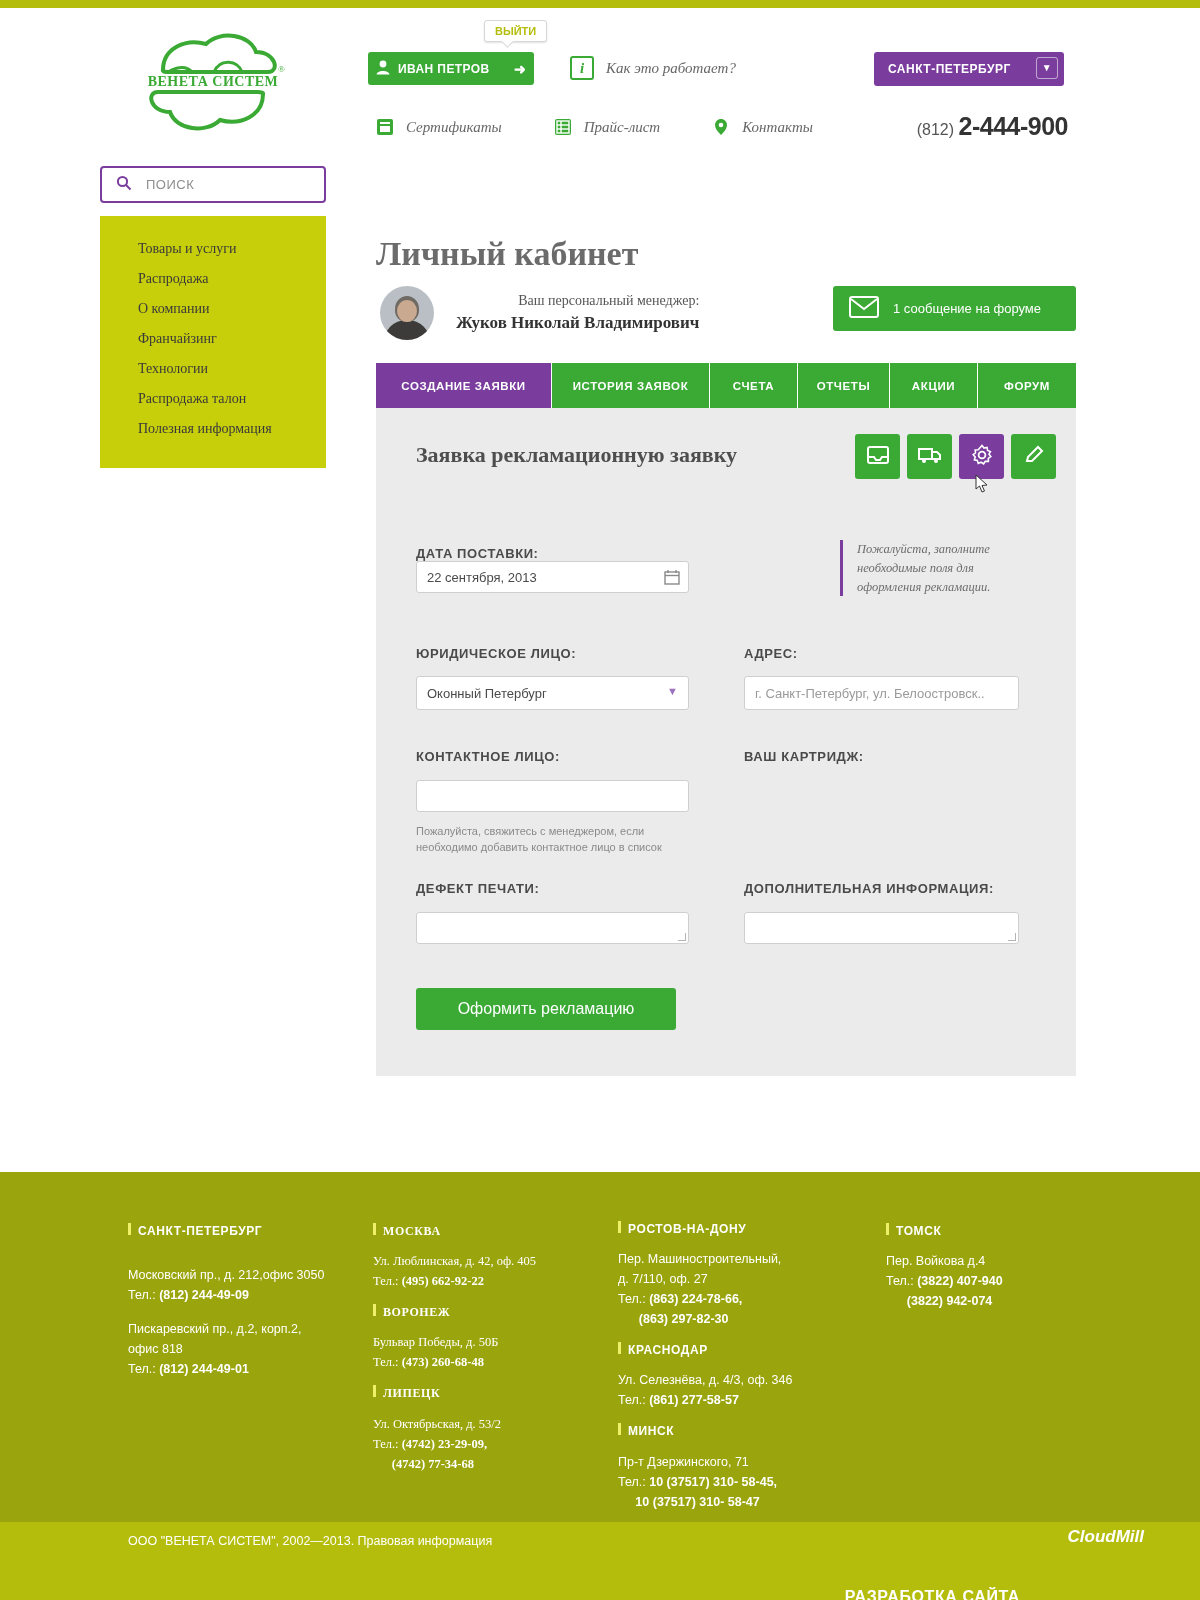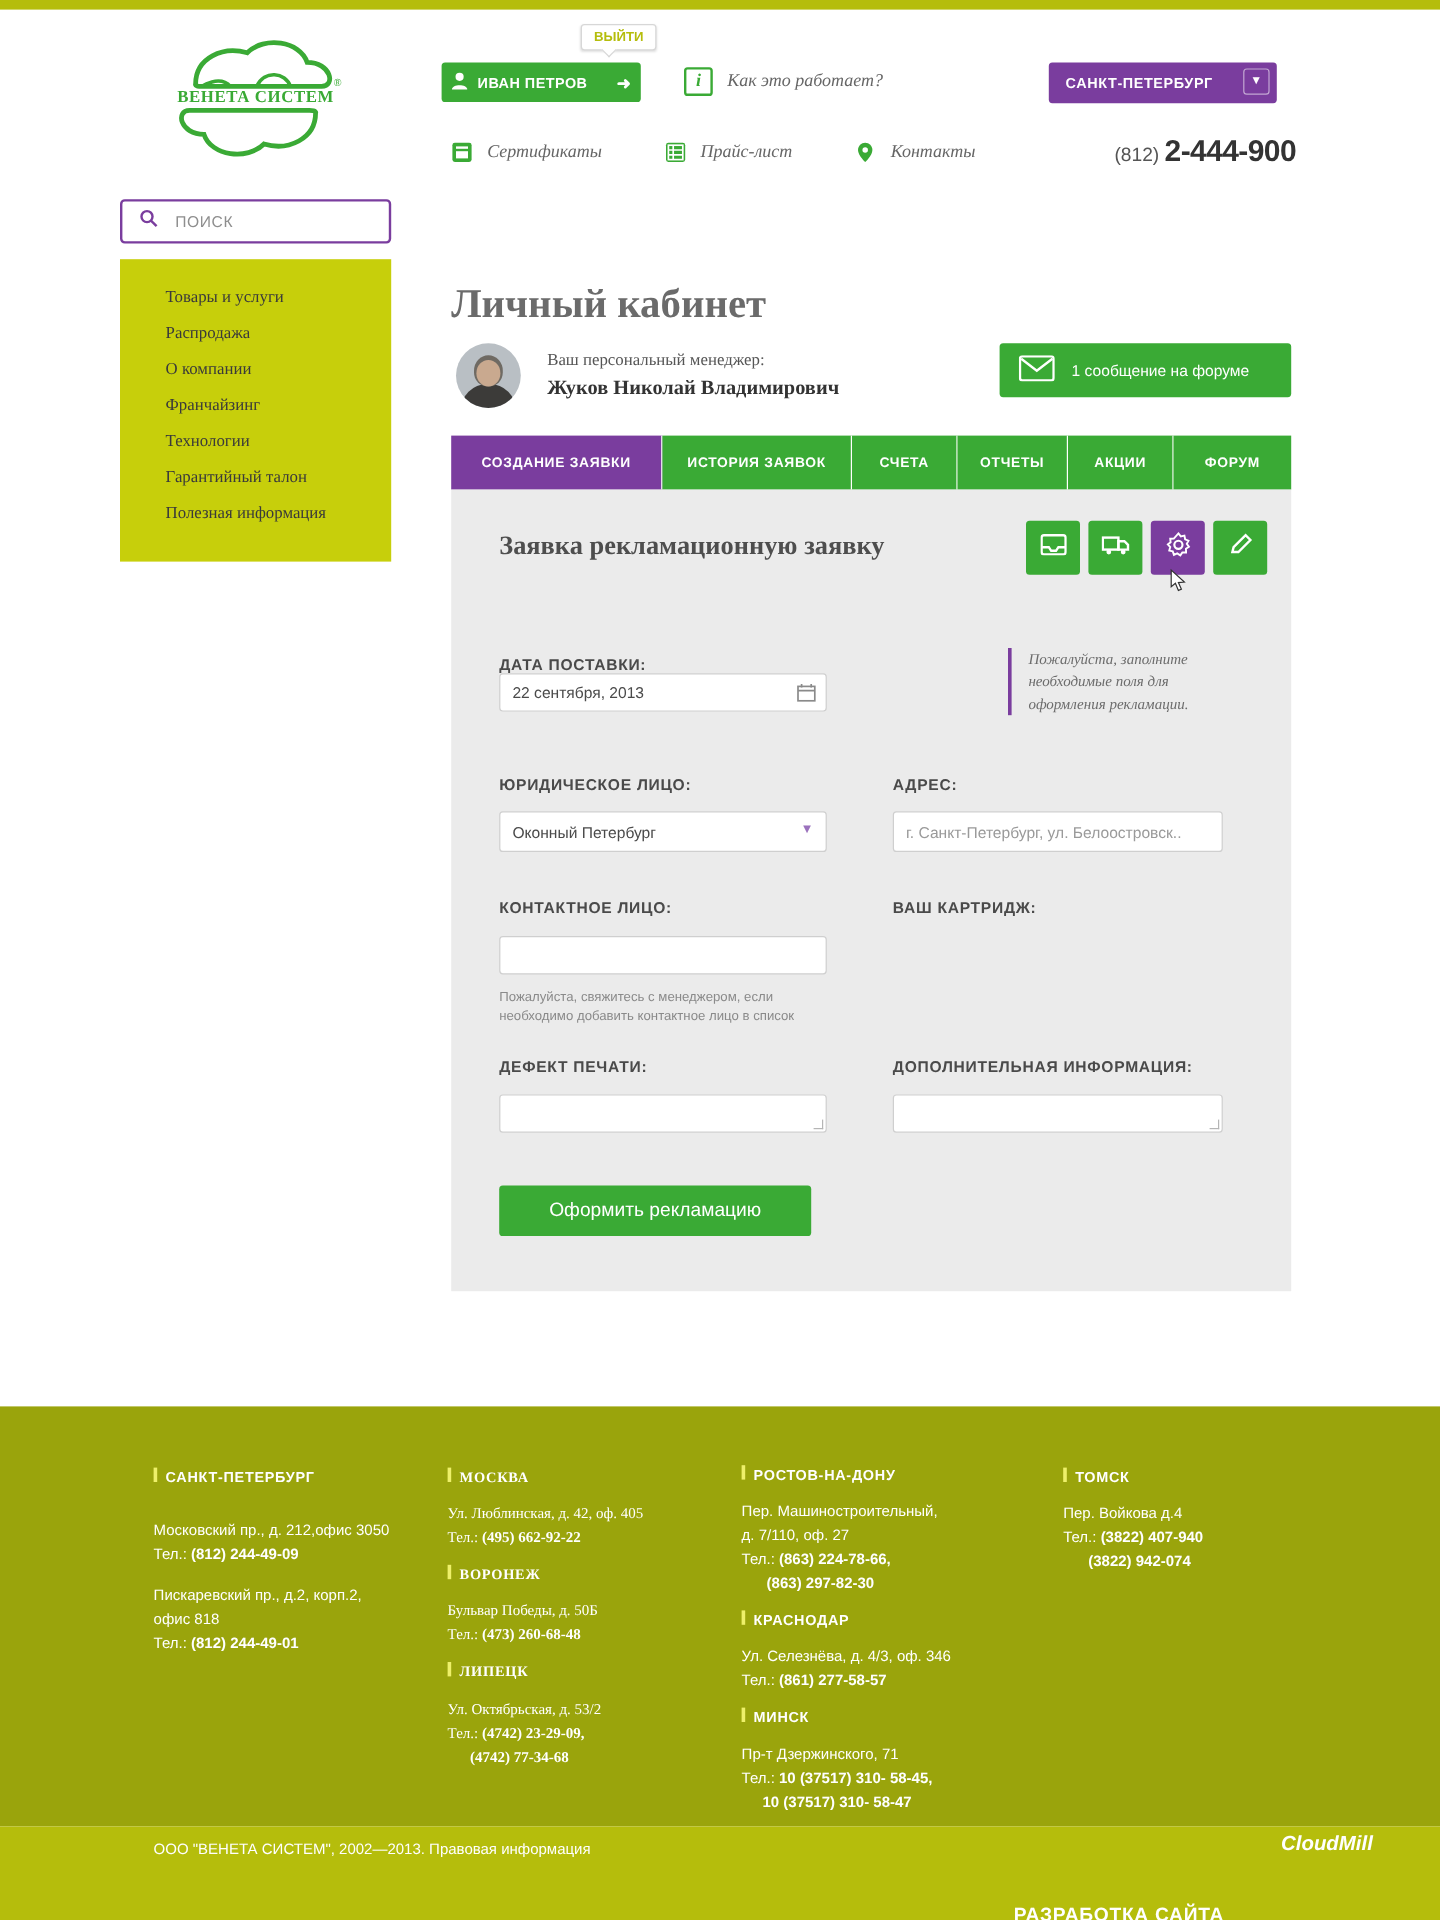--- a/index.html
+++ b/index.html
@@ -50,39 +50,39 @@
     display:flex; align-items:center; padding-left:14px; text-transform:uppercase;
   }
   .city-btn .cchev { position:absolute; right:6px; top:5px; width:22px; height:22px;
     border:1px solid rgba(255,255,255,.55); border-radius:3px; text-align:center; line-height:20px; font-size:10px;}
 
   .hnav { position:absolute; left:376px; top:118px; display:flex; gap:52px; align-items:center; }
   .hnav .item { display:flex; align-items:center; gap:12px; }
   .hnav .lbl { font-size:15px; color:#666; font-family:"Liberation Serif", serif; font-style:italic; }
   .hico { width:18px; height:18px; display:inline-block; }
 
-  .phone { position:absolute; right:120px; top:112px; font-size:16px; color:#555; }
+  .phone { position:absolute; right:132px; top:112px; font-size:16px; color:#555; }
   .phone b { font-size:25px; color:#333; letter-spacing:-.5px; }
 
   
   .search-box {
     position:absolute; left:100px; top:166px; width:226px; height:37px; background:#fff;
     border:2px solid #7a3d9e; border-radius:4px; display:flex; align-items:center; padding-left:14px;
   }
   .search-box .sph { margin-left:14px; font-size:13px; color:#8e8e8e; letter-spacing:.5px; }
 
   .sidebar { position:absolute; left:100px; top:216px; width:226px; background:#c7cf0b; padding:18px 0 24px 0; }
   .sidebar a { display:block; padding:7px 0 7px 38px; font-size:14px; color:#3a3a3a;
      text-decoration:none; font-family:"Liberation Serif", serif; }
 
   
   .page-title { position:absolute; left:376px; top:212px; font-size:34px; color:#6b6b6b; font-weight:bold;
     font-family:"Liberation Serif", serif; }
 
-  .manager { position:absolute; left:380px; top:286px; display:flex; align-items:center; }
+  .manager { position:absolute; left:380px; top:286px; display:flex; align-items:center;text-align:right; }
   .avatar { width:54px; height:54px; border-radius:50%; overflow:hidden; background:#b9bfc4; position:relative;}
   .avatar .head { position:absolute; left:15px; top:10px; width:24px; height:26px; background:#6f6a63; border-radius:50% 50% 45% 45%;}
   .avatar .body { position:absolute; left:4px; top:34px; width:46px; height:26px; background:#3c3b39; border-radius:22px 22px 0 0;}
   .avatar .face { position:absolute; left:17px; top:14px; width:20px; height:22px; background:#c9a98f; border-radius:50%;}
   .manager .mtext { margin-left:22px; }
   .manager .m1 { font-size:14px; color:#555; font-family:"Liberation Serif", serif; }
   .manager .m2 { font-size:17px; color:#333; font-weight:bold; margin-top:4px; font-family:"Liberation Serif", serif;}
 
   .forum-btn { position:absolute; left:833px; top:286px; width:243px; height:45px; background:#3aaa35;
     border-radius:3px; display:flex; align-items:center; color:#fff; font-size:13px; }
@@ -217,21 +217,21 @@
   </span>
   <span class="sph">ПОИСК</span>
 </div>
 
 <nav class="sidebar">
   <a href="#">Товары и услуги</a>
   <a href="#">Распродажа</a>
   <a href="#">О компании</a>
   <a href="#">Франчайзинг</a>
   <a href="#">Технологии</a>
-  <a href="#">Гарантийный талон</a>
+  <a href="#">Распродажа талон</a>
   <a href="#">Полезная информация</a>
 </nav>
 
 <h1 class="page-title">Личный кабинет</h1>
 
 <div class="manager">
   <div class="avatar">
     <div class="body"></div>
       <div class="head"></div>
       <div class="face"></div>

